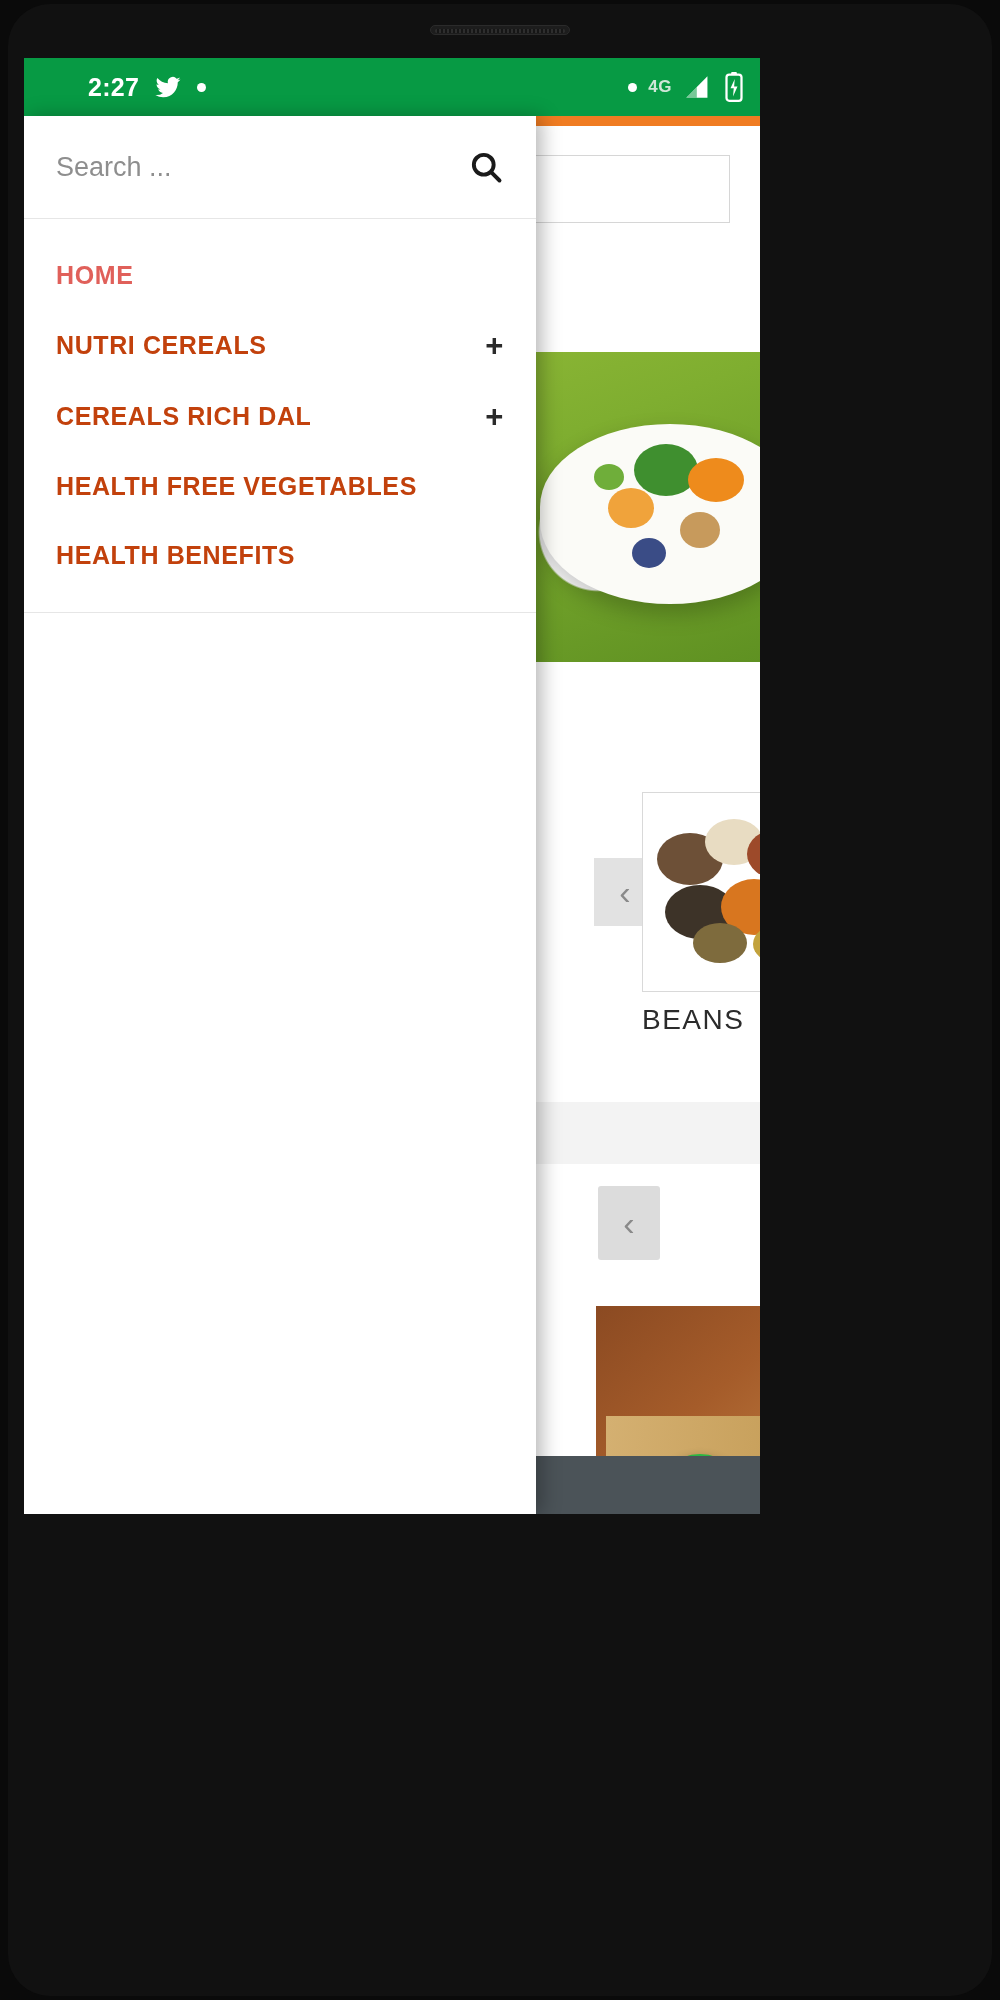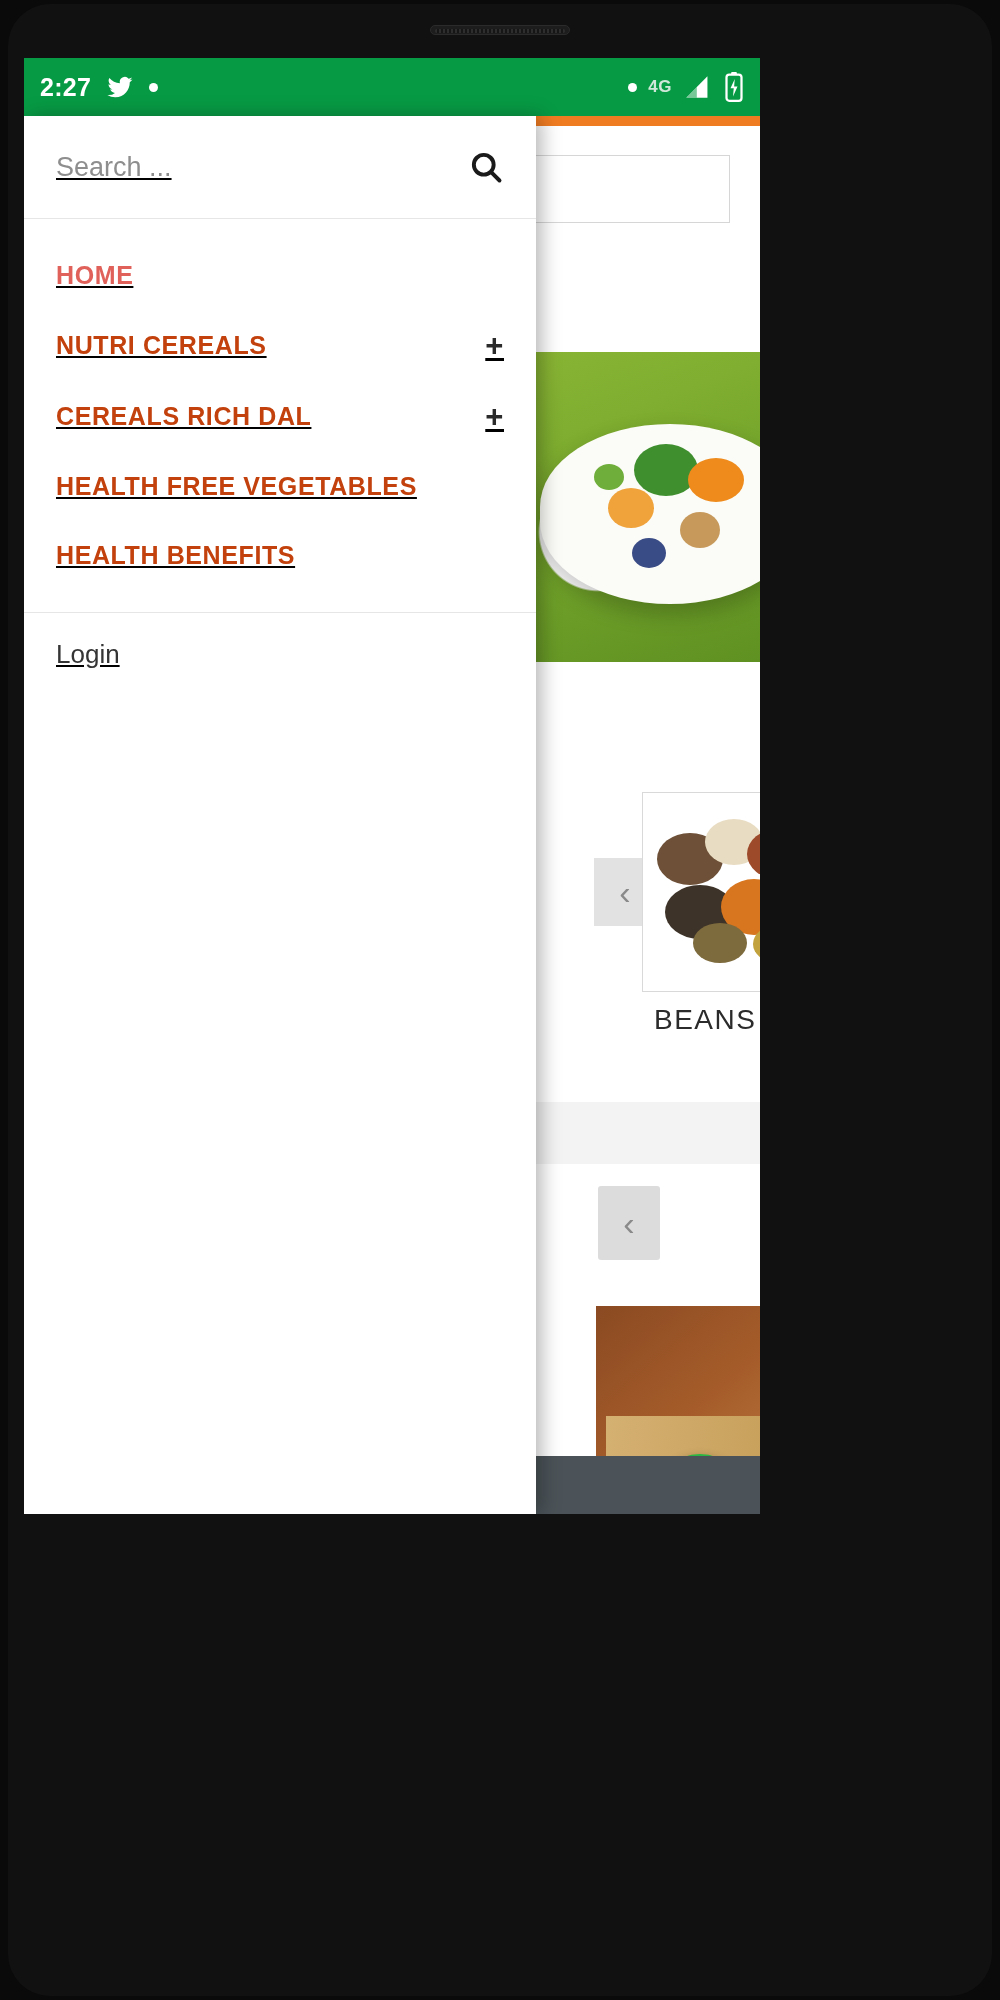--- a/index.html
+++ b/index.html
@@ -38,21 +38,21 @@
   }
 
   
   #statusbar {
     position:absolute; left:0; top:0; width:736px; height:58px;
     background:#079a44;
     display:flex; align-items:center;
     padding:0 16px;
     color:#fff;
   }
-  .sb-left { display:flex; align-items:center; gap:14px; }
+  .sb-left { display:flex; align-items:center; gap:14px;margin-left:48px; }
   .sb-time { font-size:25px; font-weight:700; letter-spacing:.3px; }
   .sb-right { margin-left:auto; display:flex; align-items:center; gap:11px;justify-content:center; }
   .sb-dot { width:9px; height:9px; border-radius:50%; background:#fff; display:block; }
   .sb-4g { font-size:17px; font-weight:700; color:#cfe7d8; letter-spacing:.5px;}
   svg { display:block; }
 
   
   #page {
     position:absolute; left:0; top:58px; width:736px; height:1398px;
     background:#fff; overflow:hidden;
@@ -113,21 +113,20 @@
   .p7{ left:50px; top:130px; width:54px; height:40px; background:#7e6b3d; }
   .p8{ left:110px; top:132px; width:50px; height:38px; background:#c2a23c; }
   .arrow-l{
     position:absolute; left:570px; top:196px; width:62px; height:68px;
     background:#e2e2e2; display:flex; align-items:center; justify-content:center;
     color:#8a8a8a; font-size:34px; line-height:1;
   }
   .prodlabel{
     position:absolute; left:618px; top:342px; font-size:28px; letter-spacing:1.5px;
     color:#2b2b2b;
-    margin-left:12px;
   }
 
   
   #greyband{ position:absolute; left:0; top:986px; width:736px; height:62px; background:#f3f3f3; }
 
   
   #lower{ position:absolute; left:0; top:1048px; width:736px; height:350px; background:#fff; }
   .arrow-l2{
     position:absolute; left:574px; top:22px; width:62px; height:74px;
     background:#dcdcdc; display:flex; align-items:center; justify-content:center;
@@ -145,21 +144,20 @@
     display:flex; align-items:center; justify-content:center;
     box-shadow:0 3px 10px rgba(0,0,0,.3);
   }
 
   
   #drawer {
     position:absolute; left:0; top:58px; width:512px; height:1398px;
     background:#fff;
     box-shadow:6px 0 18px rgba(0,0,0,.28);
     z-index:20;
-    text-decoration:underline;
   }
   #drawer-search {
     height:103px; display:flex; align-items:center;
     padding:0 32px; border-bottom:1px solid #e6e6e6;
   }
   #drawer-search .ph { flex:1; font-size:27px; color:#8e8e8e; }
 
   .menu-list { padding-top:22px; }
   .menu-item {
     display:flex; align-items:center; justify-content:space-between;
@@ -285,23 +283,20 @@
         </div>
 
         <div class="menu-item">
           <span class="m-green">HEALTH BENEFITS</span>
           <span class="plus"></span>
         </div>
       </div>
 
       <div id="drawer-divider"></div>
 
-      <div id="login-item">
-        <span>Login</span>
-      </div>
     </div>
 
     <div id="statusbar">
       <div class="sb-left">
         <span class="sb-time">2:27</span>
         <span>
           <svg width="30" height="30" viewBox="0 0 24 24" fill="#fff">
             <path d="M22 5.9c-.7.3-1.5.5-2.3.6.8-.5 1.5-1.3 1.8-2.2-.8.5-1.6.8-2.6 1A4.1 4.1 0 0 0 11.9 9c-3.4-.2-6.4-1.8-8.4-4.3-.4.6-.6 1.3-.6 2.1 0 1.4.7 2.7 1.8 3.4-.7 0-1.3-.2-1.9-.5 0 2 1.4 3.7 3.3 4.1-.3.1-.7.1-1.1.1-.3 0-.5 0-.8-.1.5 1.6 2 2.8 3.8 2.9a8.2 8.2 0 0 1-6.1 1.7 11.6 11.6 0 0 0 6.3 1.8c7.5 0 11.6-6.2 11.6-11.6v-.5c.8-.6 1.5-1.3 2.2-2.2z"></path>
           </svg>
         </span>

